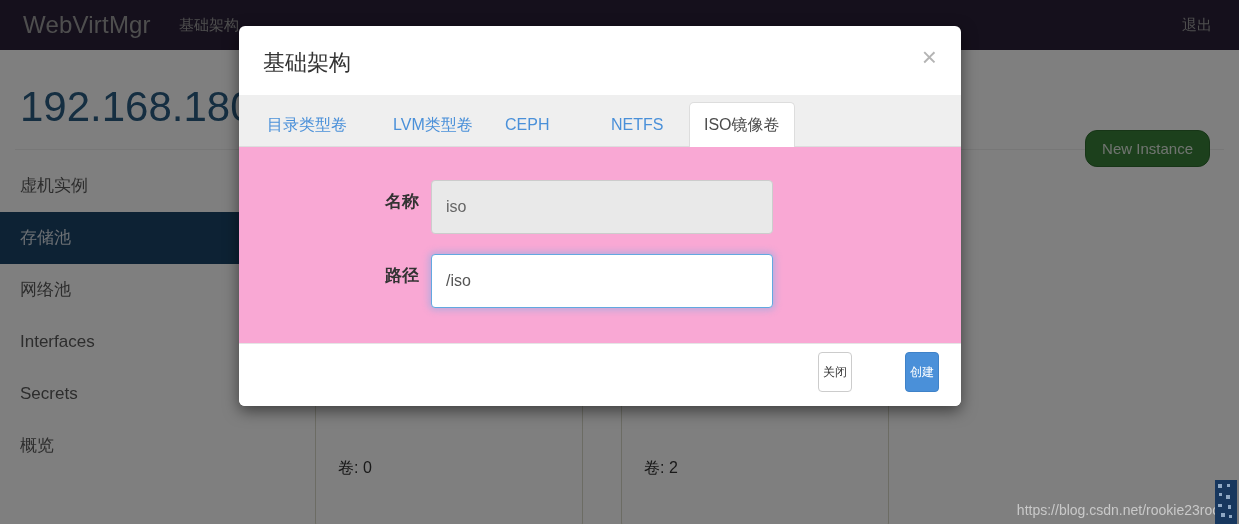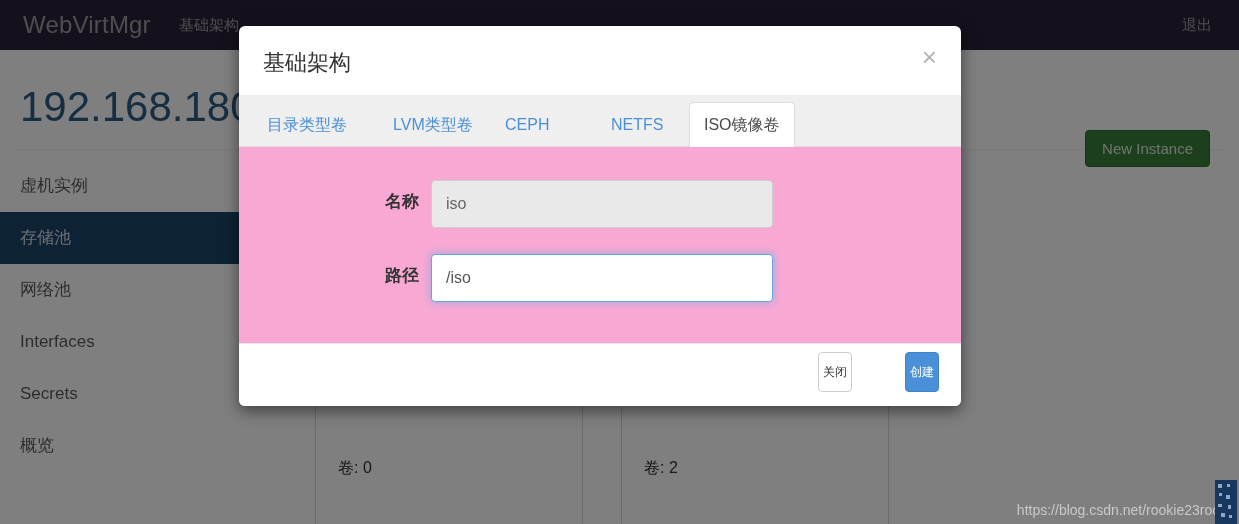--- a/index.html
+++ b/index.html
@@ -56,21 +56,21 @@
     position: absolute; left: 5px; top: 0;
     font-size: 42px; color: #2a5d83;
     white-space: nowrap;
     line-height: 54px;
   }
   .btn-new-instance {
     position: absolute; right: 14px; top: 50px;
     background: #388038;
     color: #dfe8df;
     border: 1px solid #2e6b2e;
-    border-radius: 4px;
+    border-radius: 12px;
     font-size: 15px;
     padding: 10px 16px;
     line-height: 1;
     white-space: nowrap;
     margin-left: 32px;
   }
 
   
   .sidebar {
     position: absolute; left: 0; top: 110px;
@@ -195,21 +195,21 @@
     text-align: right;
     font-size: 17px;
     font-weight: bold;
     color: #333333;
     line-height: 44px;
     white-space: nowrap;
   }
   .form-input {
     position: absolute;
     left: 192px;
-    width: 342px; height: 48px;
+    width: 342px; height: 54px;
     font-size: 16px;
     padding: 0 14px;
     border-radius: 4px;
     font-family: "Liberation Sans", sans-serif;
     color: #555555;
   }
   .form-input.disabled {
     background: #e9e9e9;
     border: 1px solid #cccccc;
     color: #666666;

